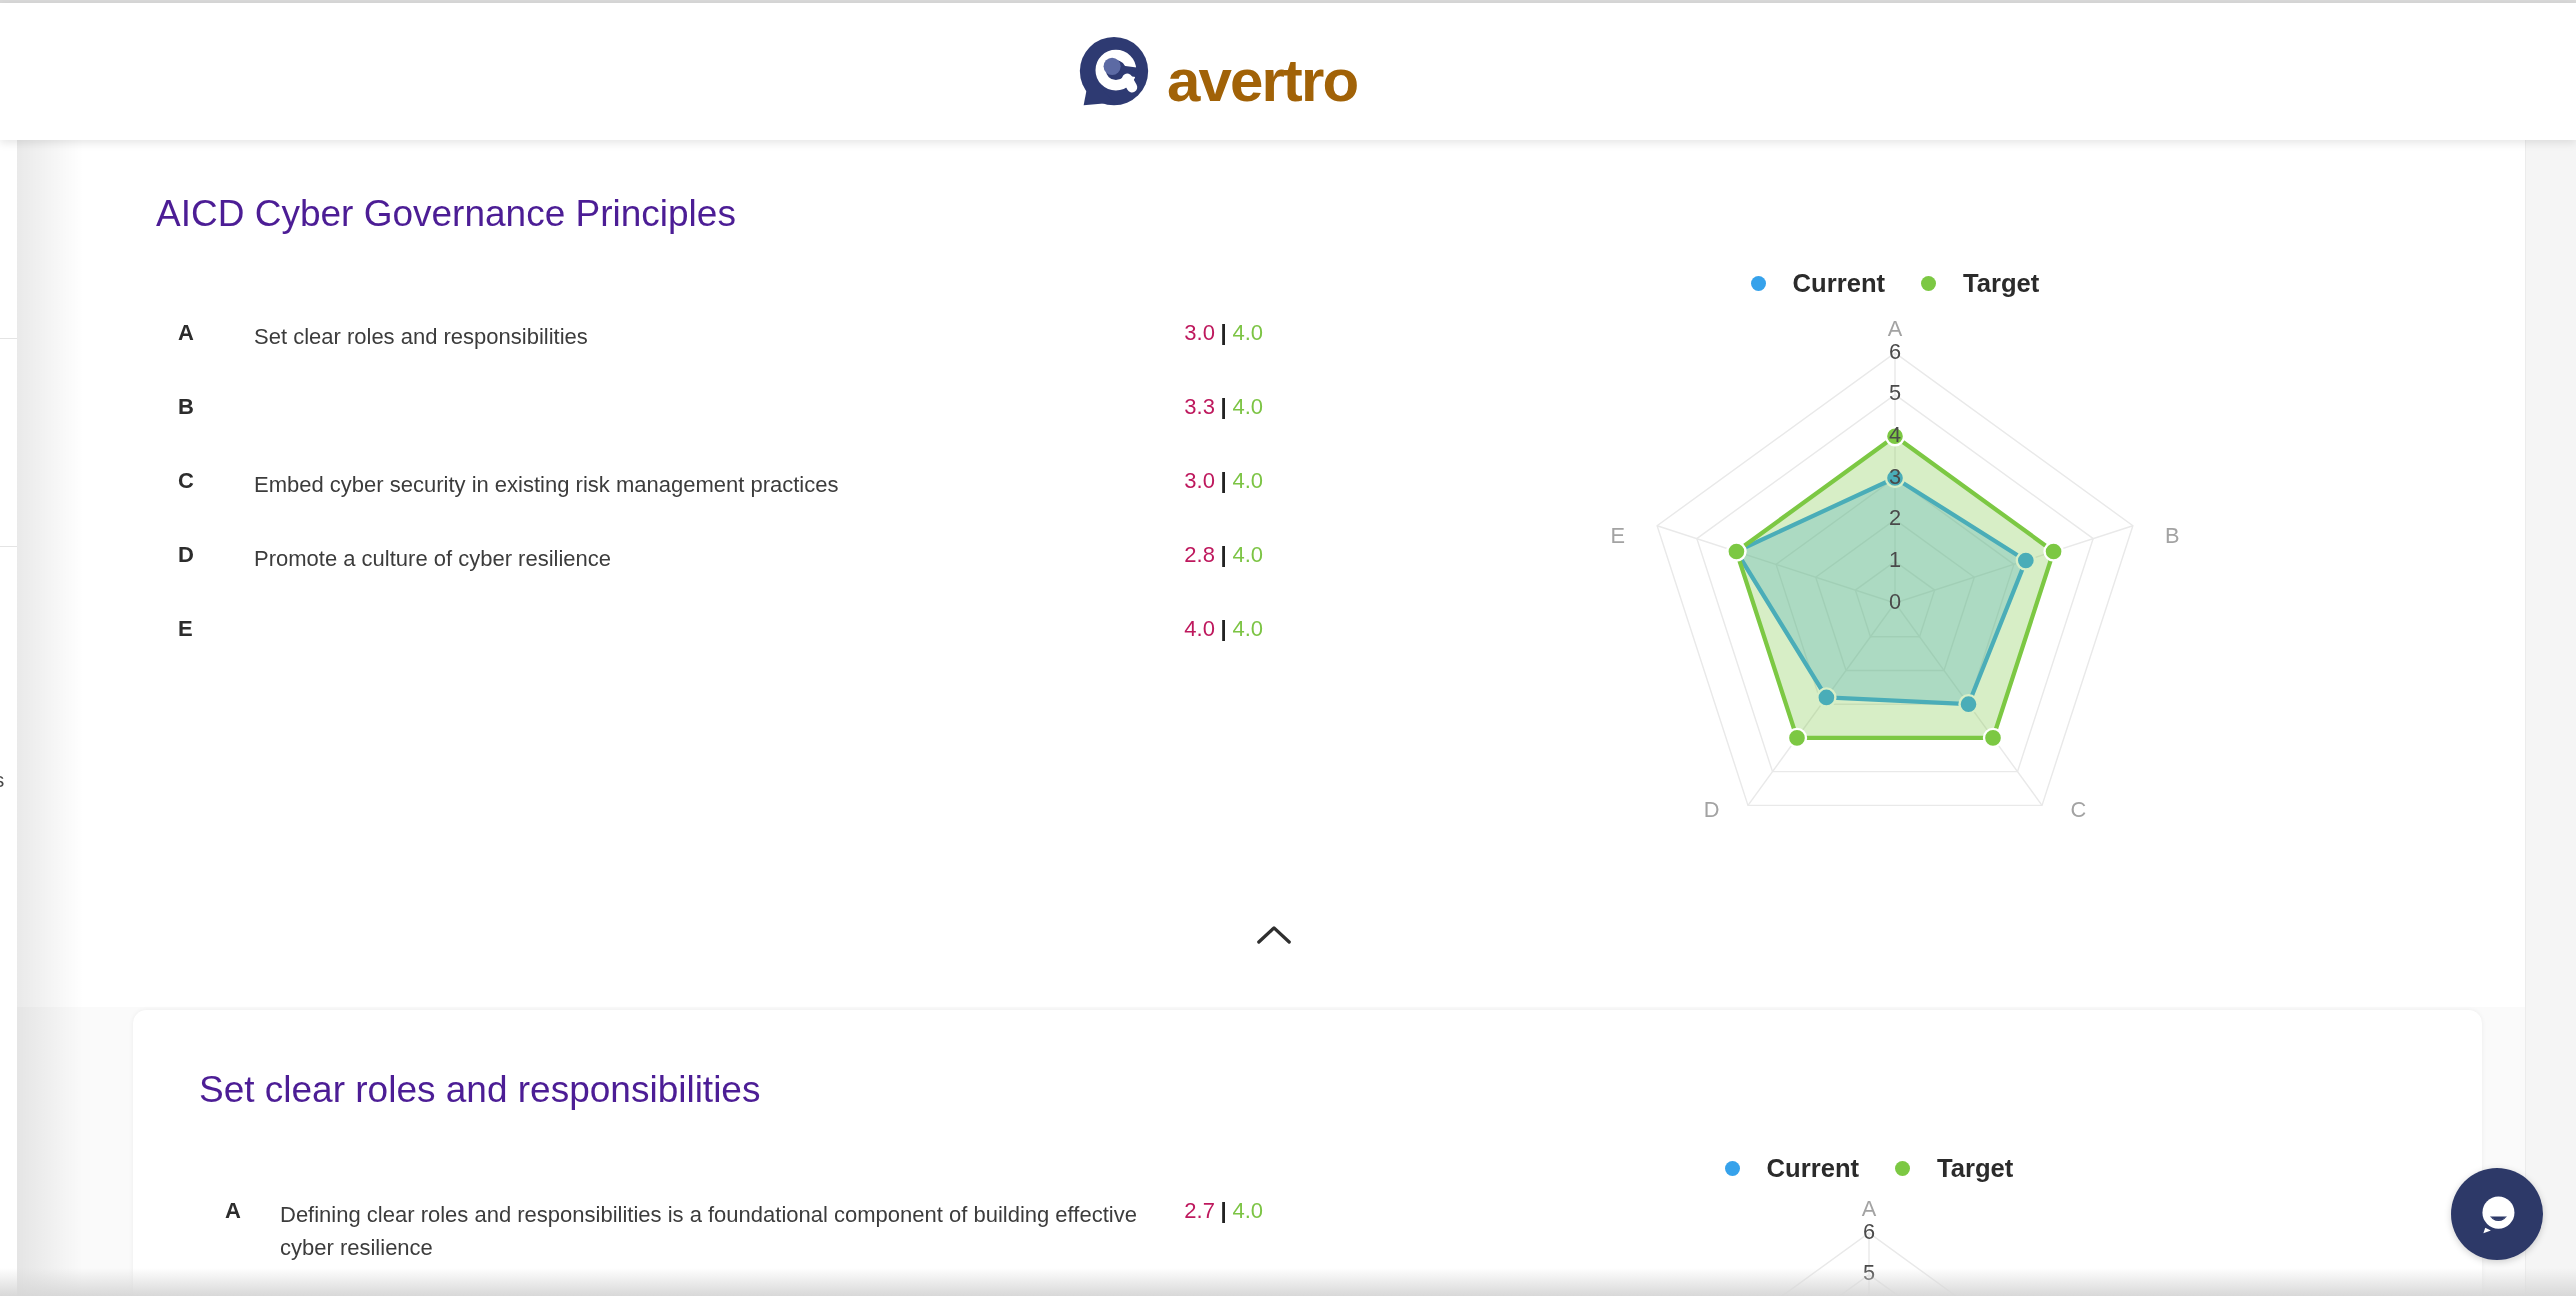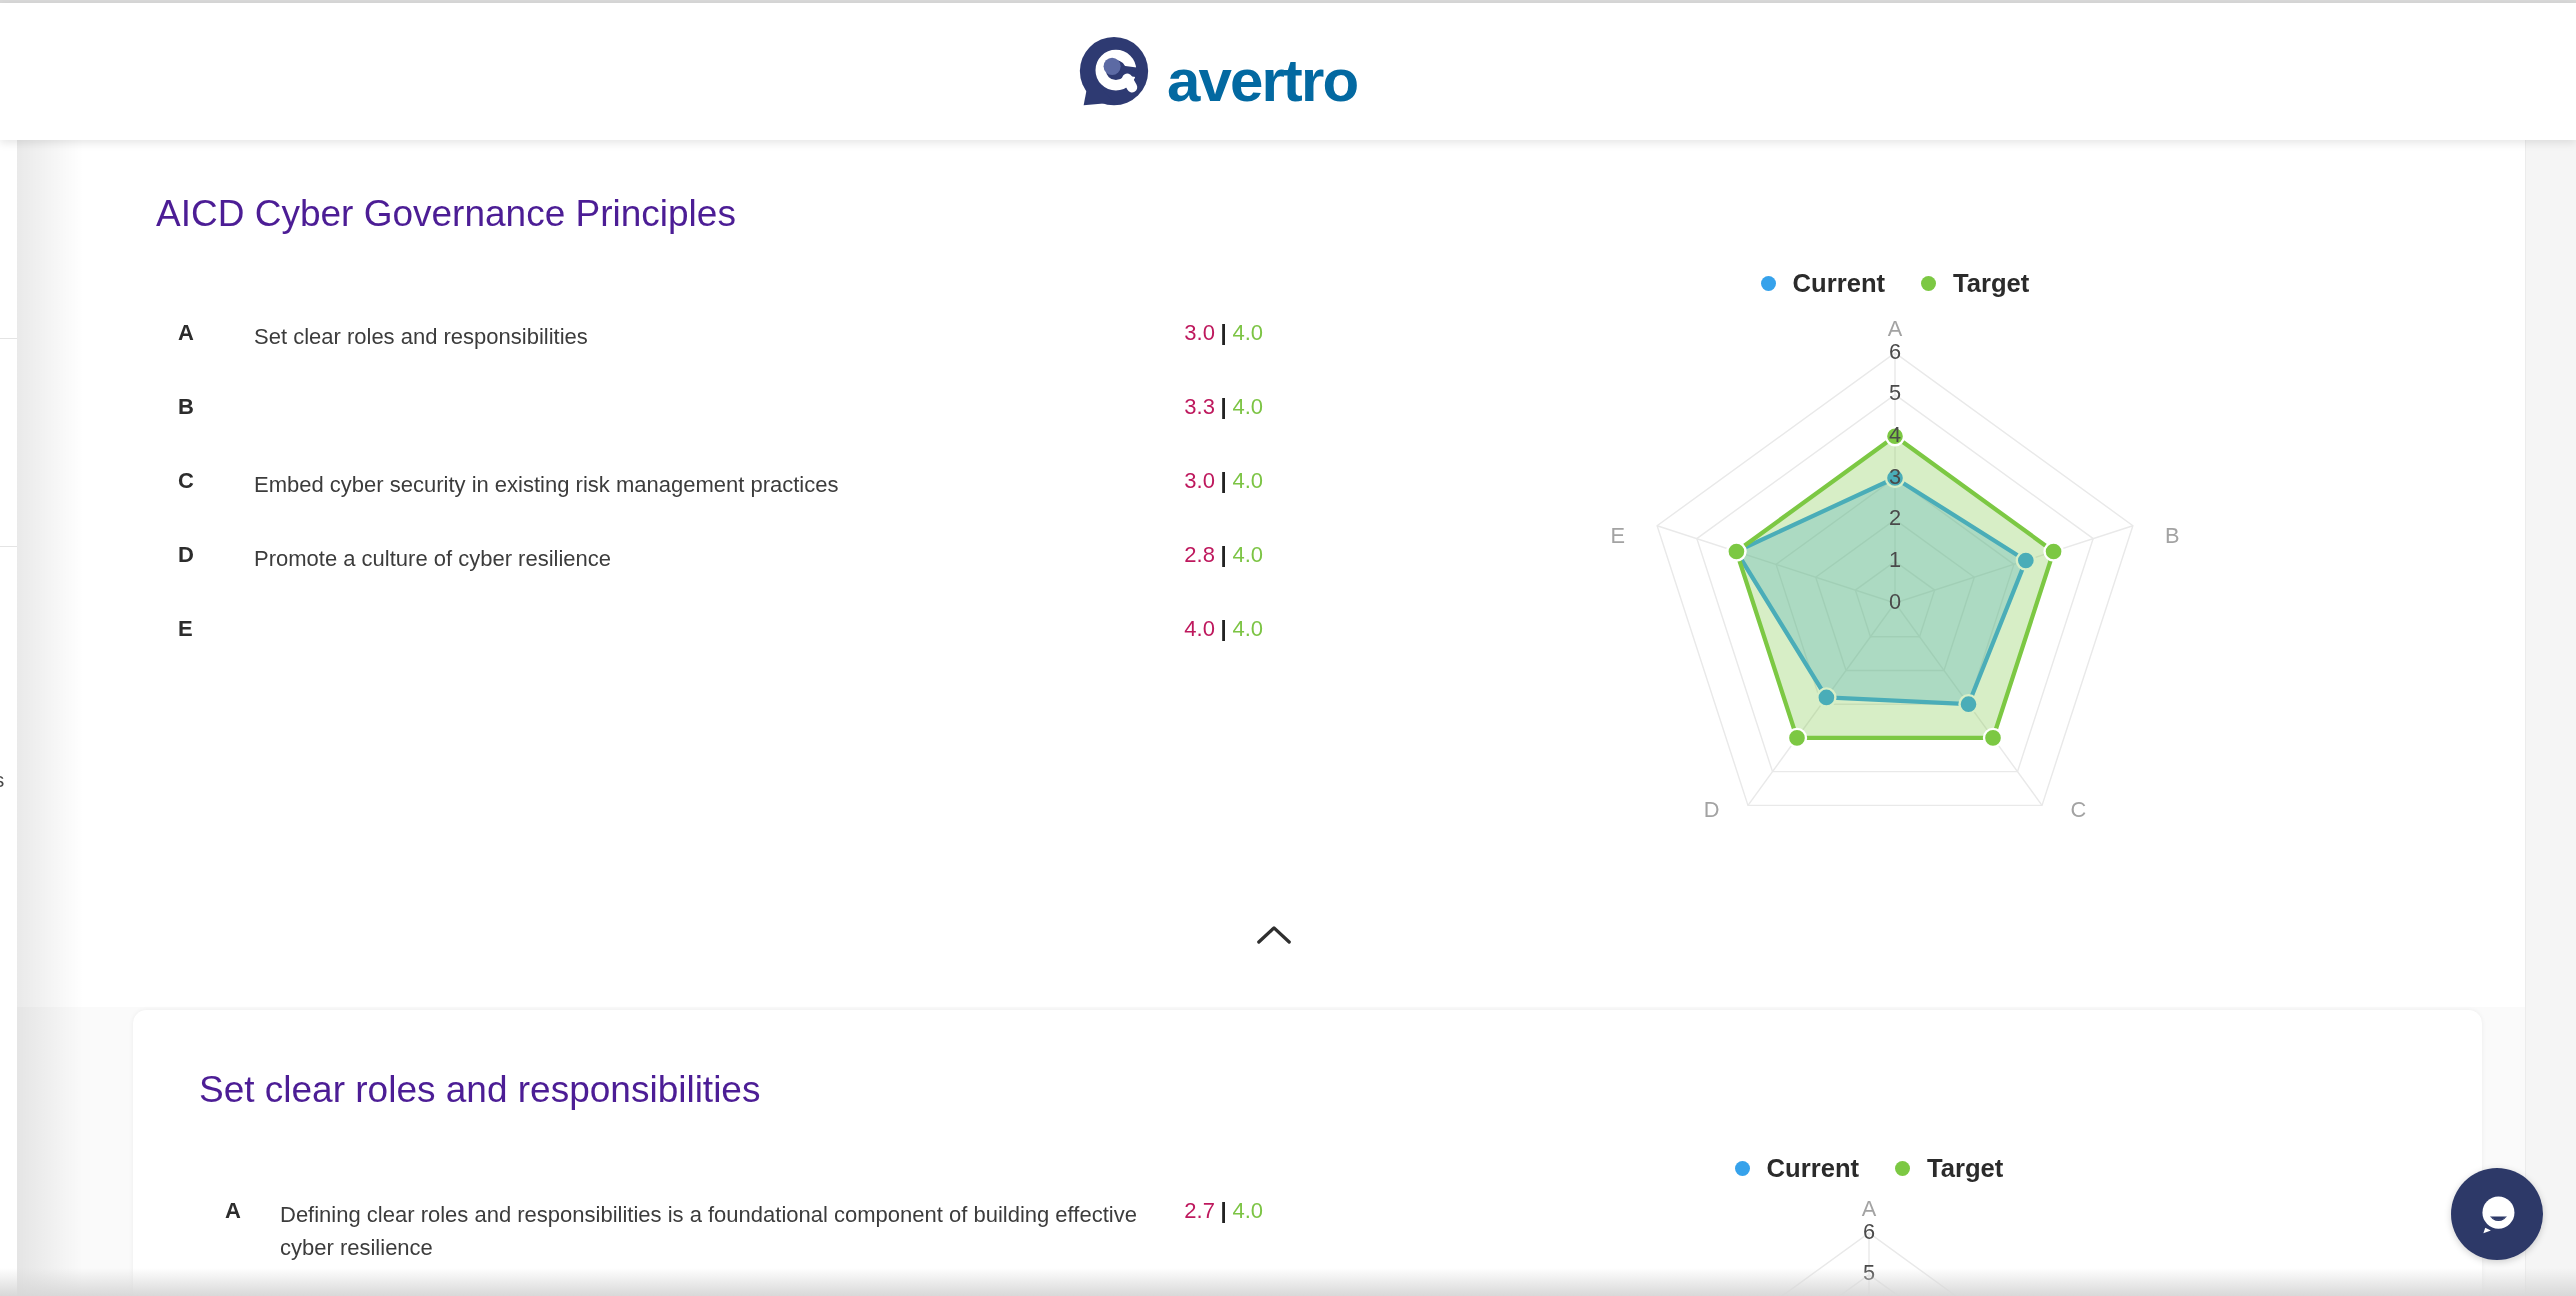--- a/index.html
+++ b/index.html
@@ -3,21 +3,21 @@
 <meta charset="utf-8">
 <style>
   html,body{margin:0;padding:0;background:#ffffff;}
   .stage{position:relative;width:2576px;height:1297px;overflow:hidden;
          font-family:"Liberation Sans","DejaVu Sans",sans-serif;background:#fafafa;}
   .topline{position:absolute;left:0;top:0;width:2576px;height:2.8px;background:#d9d9d9;}
   
   .header{position:absolute;left:0;top:2.8px;width:2576px;height:137px;background:#ffffff;
           box-shadow:0 2.8px 8.5px rgba(0,0,0,0.10);z-index:30;}
   .logo{position:absolute;left:1077px;top:29px;display:flex;align-items:center;gap:16px;}
-  .wordmark{font-size:60px;font-weight:800;letter-spacing:-1.9px;color:#0369a1;line-height:74px;margin-top:12px;}
+  .wordmark{font-size:60px;font-weight:800;letter-spacing:-1.9px;color:#a16207;line-height:74px;margin-top:12px;}
   
   .page-edge{position:absolute;left:0;top:140px;width:17px;height:1156px;background:#ffffff;overflow:hidden;z-index:5;}
   .page-edge .edge-line{position:absolute;left:0;width:17px;height:0.9px;background:#e4e4e4;}
   .edge-text{position:absolute;left:-5.7px;top:629px;font-size:20px;color:#474747;}
   .left-shadow{position:absolute;left:17px;top:140px;width:66px;height:1156px;z-index:20;pointer-events:none;
                background:linear-gradient(to right,rgba(0,0,0,0.085),rgba(0,0,0,0));}
   
   .scroll-track{position:absolute;left:2525px;top:140px;width:51px;height:1156px;background:#f5f5f5;border-left:0.9px solid #ececec;z-index:6;}
   
   .panel1{position:absolute;left:17px;top:140px;width:2508px;height:867px;background:#ffffff;z-index:10;}
@@ -28,21 +28,21 @@
   .prow .plabel{position:absolute;left:237px;top:0;width:853px;line-height:33px;color:#3c3c3c;}
   .score{position:absolute;left:962px;top:0;width:284px;text-align:right;white-space:nowrap;}
   .score .cur{color:#be185d;margin-left:22px;}
   .score .sep{color:#222222;font-weight:600;padding:0 5.7px;}
   .score .tgt{color:#7cc444;}
   
   .chart-block{position:absolute;width:720px;z-index:12;}
   .chart1{left:1535px;top:269px;}
   .chart2{left:1509px;top:1154px;}
   .legend{display:flex;justify-content:center;align-items:center;gap:36px;height:28.4px;}
-  .legend-item{display:flex;align-items:center;gap:17px;cursor:pointer;}
+  .legend-item{display:flex;align-items:center;gap:27px;cursor:pointer;}
   .legend-dot{width:15px;height:15px;border-radius:50%;}
   .legend-label{font-size:25.6px;font-weight:700;color:#2b2b2b;}
   .radar{display:block;margin-top:12.3px;}
   .chart2 .radar{margin-top:7.6px;}
   
   .collapse-btn{position:absolute;left:1251px;top:919px;width:45px;height:30px;display:flex;align-items:center;justify-content:center;cursor:pointer;z-index:15;}
   
   .card2{position:absolute;left:133px;top:1010px;width:2349px;height:398px;background:#ffffff;border-radius:13.3px;
          box-shadow:0 0.9px 5.7px rgba(0,0,0,0.06);z-index:10;}
   .card2 .section-title{left:66px;top:59px;}

